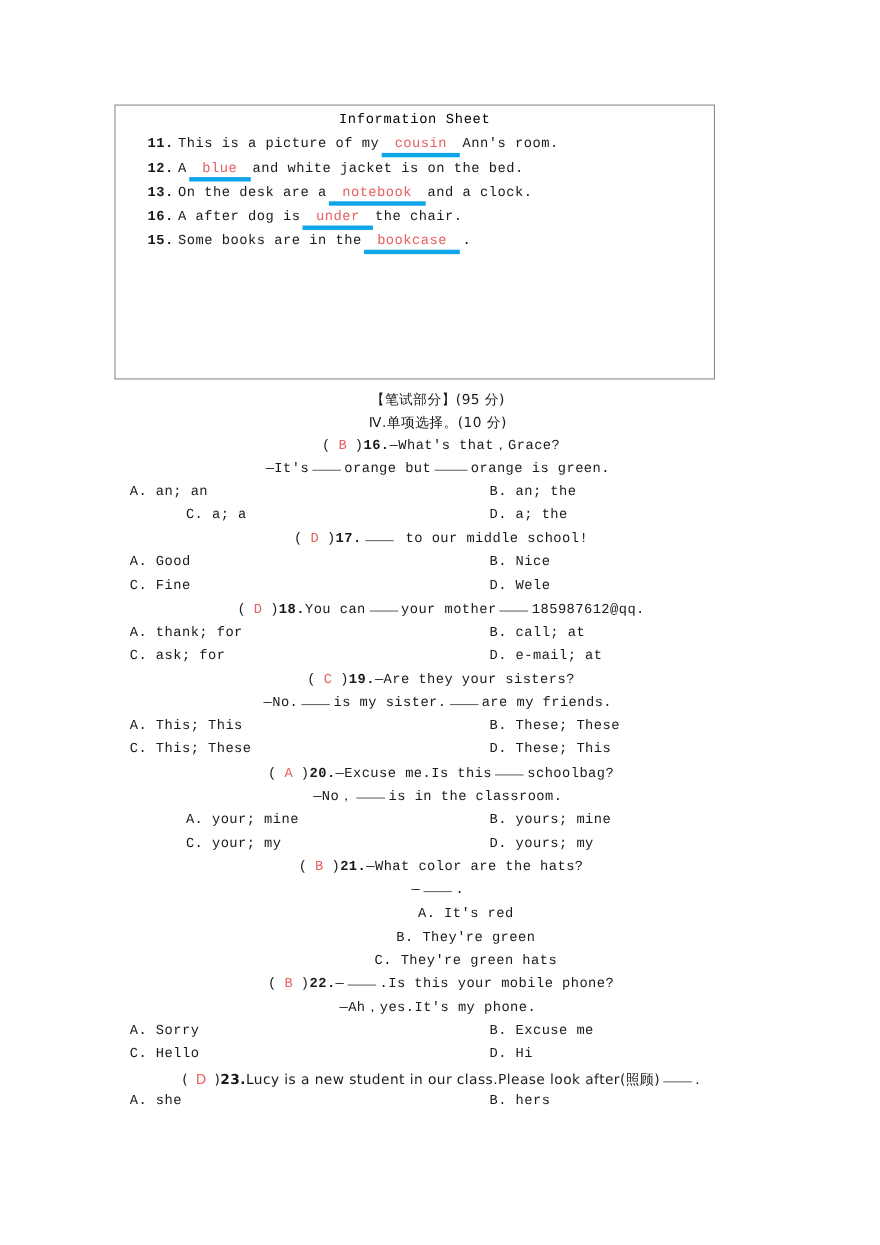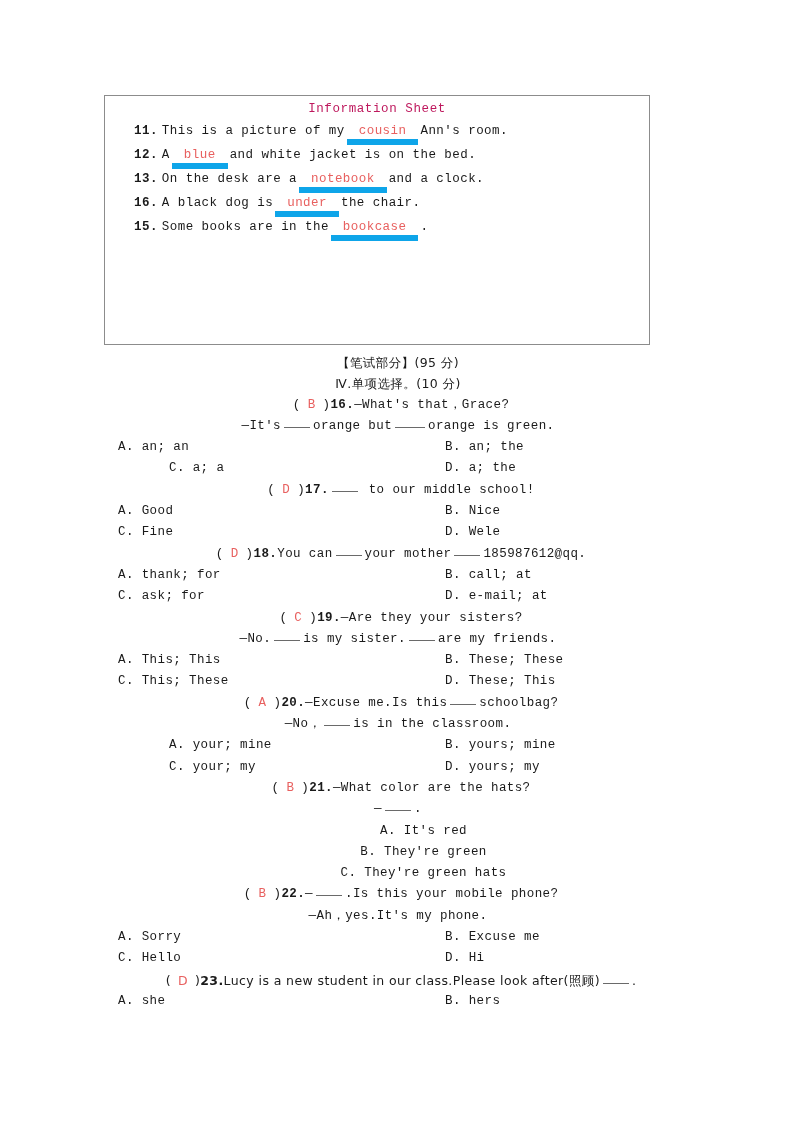--- a/index.html
+++ b/index.html
@@ -32,42 +32,42 @@
     height: 250px;
     border: 1px solid #8c8c8c;
     box-sizing: border-box;
     background: #ffffff;
   }
   .info-title {
     text-align: center;
     font-size: 12.5px;
     letter-spacing: 0.6px;
     margin-top: 6px;
-    color: #be185d;
+    color: #000000;
   }
   .info-list {
     margin: 5px 0 0 0;
     padding: 0;
     list-style: none;
   }
   .info-item {
     font-size: 12.5px;
     line-height: 21px;
     letter-spacing: 0.45px;
     padding-left: 29px;
     white-space: nowrap;
   }
   .info-num {
     font-weight: bold;
     margin-right: 4px;
   }
   
   .fill {
     color: #e8605f;
-    border-bottom: 6px solid #0ea5e9;
+    border-bottom: 4px solid #0ea5e9;
     padding: 0 12px 0 12px;
     margin: 0 2px;
     display: inline-block;
     line-height: 16px;
   }
 
   
   .body-wrap {
     position: absolute;
     left: 118px;
@@ -136,21 +136,21 @@
 
       <div class="info-item">
         <span class="info-num">12.</span><span>A</span><span class="fill">blue</span><span>and white jacket is on the bed.</span>
       </div>
 
       <div class="info-item">
         <span class="info-num">13.</span><span>On the desk are a</span><span class="fill">notebook</span><span>and a clock.</span>
       </div>
 
       <div class="info-item">
-        <span class="info-num">16.</span><span>A black dog is</span><span class="fill">under</span><span>the chair.</span>
+        <span class="info-num">16.</span><span>A after dog is</span><span class="fill">under</span><span>the chair.</span>
       </div>
 
       <div class="info-item">
         <span class="info-num">15.</span><span>Some books are in the</span><span class="fill">bookcase</span><span>.</span>
       </div>
 
     </div>
   </div>
 
   <div class="body-wrap">

